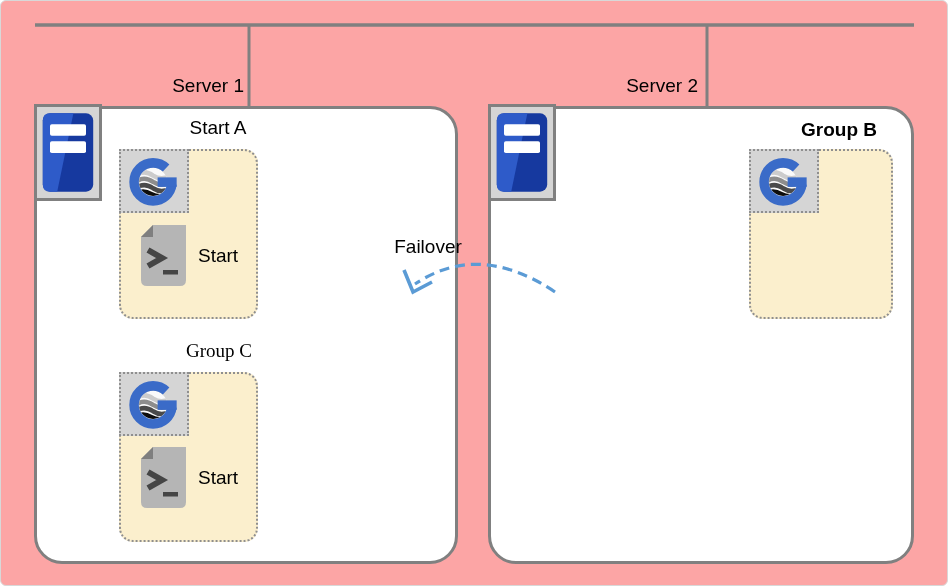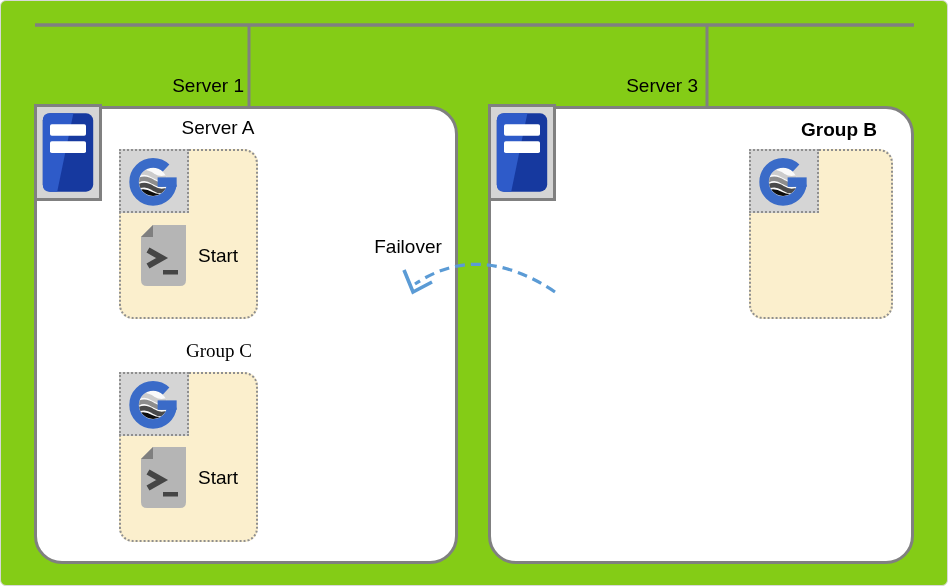--- a/index.html
+++ b/index.html
@@ -1,20 +1,20 @@
 <!DOCTYPE html>
 <html><head>
 <meta charset="utf-8">
 <style>
   html,body{margin:0;padding:0;background:#ffffff;}
   .stage{
     position:relative;
     width:948px;height:586px;
     box-sizing:border-box;
-    background:#84cc16;
+    background:#fca5a5;
     border:1px solid #d8d8d8;
     border-radius:6px;
     overflow:hidden;
     font-family:"Liberation Sans", sans-serif;
     color:#000;
   }
   .lbl{
     position:absolute;
     font-size:19px;
     line-height:22px;
@@ -78,21 +78,21 @@
   .gicon-wrap svg{display:block;width:100%;height:100%;}
 
   .script-icon{position:absolute;width:49px;height:63px;}
   #groupA-script{left:138px;top:223px;}
   #groupC-script{left:138px;top:445px;}
   .script-icon svg{display:block;width:100%;height:100%;}
 
   #groupA-start{left:197px;top:244px;}
   #groupC-start{left:197px;top:466px;}
 
-  #failover-label{left:337px;top:235px;width:140px;}
+  #failover-label{left:357px;top:235px;width:140px;}
 
   #overlay-lines{
     position:absolute;left:0;top:0;width:948px;height:586px;
     pointer-events:none;
   }
   #icon-defs{position:absolute;width:0;height:0;overflow:hidden;}
 </style>
 </head>
 <body>
 
@@ -132,21 +132,21 @@
 <div class="stage">
 
   <div class="lbl right" id="server1-label">Server 1</div>
   <div class="server-box" id="server1-box"></div>
   <div class="server-icon-wrap" id="server1-icon">
     <svg viewBox="0 0 60 91">
         <use href="#sym-server"></use>
       </svg>
   </div>
 
-  <div class="lbl center" id="groupA-label">Server A</div>
+  <div class="lbl center" id="groupA-label">Start A</div>
   <div class="group-box" id="groupA-box"></div>
   <div class="gicon-wrap" id="groupA-gicon">
     <svg viewBox="0 0 64 64">
         <use href="#sym-gateway"></use>
       </svg>
   </div>
   <div class="script-icon" id="groupA-script">
     <svg viewBox="0 0 49 63">
         <use href="#sym-script"></use>
       </svg>
@@ -160,21 +160,21 @@
         <use href="#sym-gateway"></use>
       </svg>
   </div>
   <div class="script-icon" id="groupC-script">
     <svg viewBox="0 0 49 63">
         <use href="#sym-script"></use>
       </svg>
   </div>
   <div class="lbl" id="groupC-start">Start</div>
 
-  <div class="lbl right" id="server2-label">Server 3</div>
+  <div class="lbl right" id="server2-label">Server 2</div>
   <div class="server-box" id="server2-box"></div>
   <div class="server-icon-wrap" id="server2-icon">
     <svg viewBox="0 0 60 91">
         <use href="#sym-server"></use>
       </svg>
   </div>
 
   <div class="lbl center" id="groupB-label">Group B</div>
   <div class="group-box" id="groupB-box"></div>
   <div class="gicon-wrap" id="groupB-gicon">

